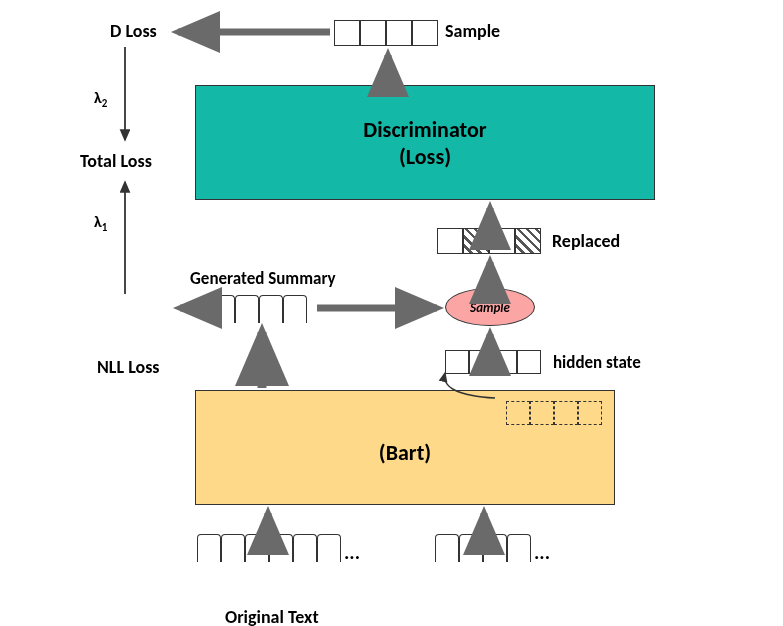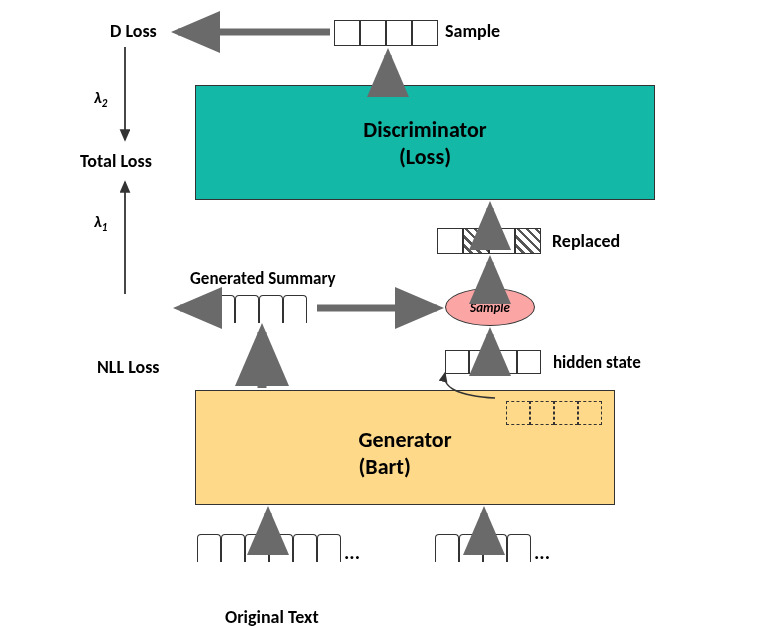--- a/index.html
+++ b/index.html
@@ -52,21 +52,21 @@
   .text-label {
     position: absolute;
     font-size: 18px;
     font-weight: 600;
     white-space: nowrap;
   }
   .small-label {
     font-size: 16px;
     white-space: nowrap;
   }
-  .italic { font-style: italic; }
+  .italic { }
   .sub { font-size: 11px; vertical-align: sub; }
   
   .cells {
     position: absolute;
     display: flex;
   }
   .cell {
     width: 26px;
     height: 26px;
     border: 1.5px solid #333;
@@ -162,21 +162,20 @@
   <div class="cells" style="left:445px; top:350px;">
     <div class="cell small"></div>
       <div class="cell small"></div>
       <div class="cell small"></div>
       <div class="cell small"></div>
   </div>
   <div class="text-label small-label" style="left:553px; top:352px; font-size:17px;">hidden state</div>
 
   <div class="box generator">
     <div class="label-wrap">
-      <div>Generator</div>
       <div style="">(Bart)</div>
     </div>
     <div class="dashed-group">
       <div class="cells" style="position:static;">
         <div class="cell small dashed"></div>
           <div class="cell small dashed"></div>
           <div class="cell small dashed"></div>
           <div class="cell small dashed"></div>
       </div>
     </div>

